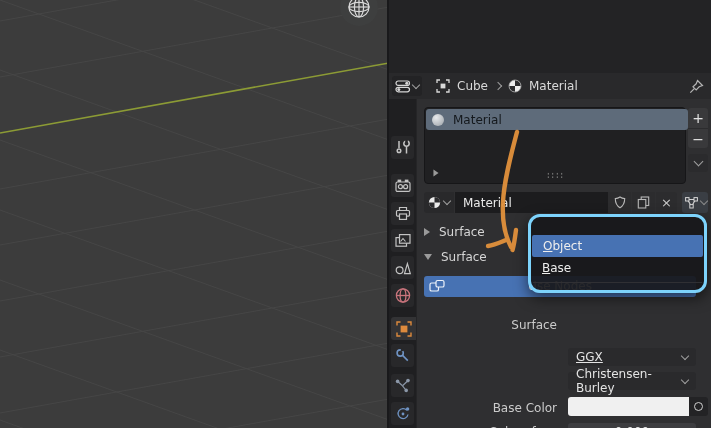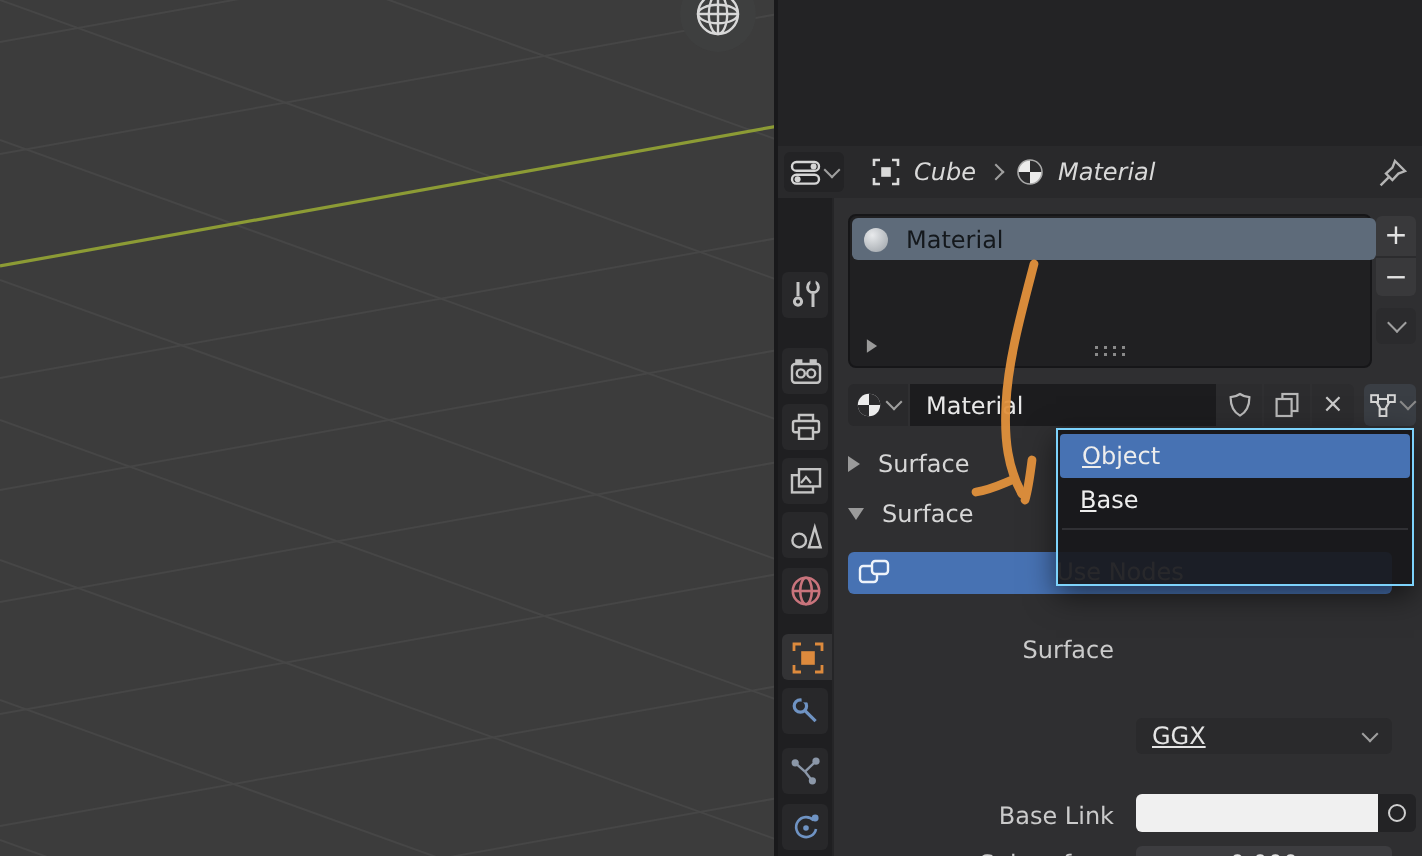--- a/index.html
+++ b/index.html
@@ -7,21 +7,21 @@
        font-family:"DejaVu Sans",sans-serif;font-size:12px;color:#dfdfdf;
        background:#2f2f31;-webkit-font-smoothing:antialiased;}
   .abs{position:absolute;}
   
   #viewport{left:0;top:0;width:389px;height:428px;background:#3c3c3c;overflow:hidden;}
   #vsep{left:387px;top:0;width:2px;height:428px;background:#19191b;z-index:6;}
   
   #topright{left:389px;top:0;width:322px;height:73px;background:#232325;border-bottom:1px solid #18181a;}
   
   #editor{left:389px;top:73px;width:322px;height:355px;background:#2f2f31;overflow:hidden;}
-  #phead{left:0;top:0;width:322px;height:26px;background:#29292b;font-style:italic;}
+  #phead{left:0;top:0;width:322px;height:26px;background:#29292b;}
   .editor-btn{left:3px;top:3px;width:30px;height:20px;background:#232325;border-radius:3px;
       display:flex;align-items:center;justify-content:center;gap:2px;}
   #crumb{left:47px;top:0;height:26px;display:flex;align-items:center;gap:7px;}
   .crumb-txt{color:#d9d9d9;}
   #pinbtn{right:6px;top:5px;width:18px;height:18px;display:flex;align-items:center;justify-content:center;}
   
   #tabs{left:0;top:26px;width:27px;height:329px;background:#1f1f21;border-right:1px solid #252527;}
   .tab{position:absolute;left:2px;width:23px;height:23px;background:#28282a;border-radius:3px;
        display:flex;align-items:center;justify-content:center;}
   .tab.active{background:#333335;width:25px;border-radius:3px 0 0 3px;}
@@ -57,21 +57,21 @@
   #linkbtn{left:293px;width:26px;background:#3a3e44;border-radius:3px;gap:2px;}
   
   .phrow{left:35px;display:flex;align-items:center;gap:9px;color:#d6d6d6;}
   #usenodes{left:35px;top:203px;width:272px;height:21px;background:#4772b3;border-radius:3px;z-index:4;}
   #usenodes .lbl{position:absolute;left:0;right:0;top:0;line-height:21px;text-align:center;color:#fff;}
   #usenodes .nico{position:absolute;left:5px;top:3px;}
   .flabel{position:absolute;width:133px;text-align:right;color:#cbcbcb;}
   .fbtn{position:absolute;left:179px;width:128px;border-radius:3px;display:flex;align-items:center;color:#e4e4e4;}
   
   #menu{left:139px;top:141px;width:179px;height:79px;background:rgba(24,24,27,0.93);
-      border:1px solid #7dd3fc;border-radius:0;box-shadow:0 5px 14px rgba(0,0,0,.55);z-index:30;padding-top:2px;box-sizing:border-box;}
+      border:3px solid #7dd3fc;border-radius:12px;box-shadow:0 5px 14px rgba(0,0,0,.55);z-index:30;padding-top:18px;box-sizing:border-box;}
   .menu-item{height:22px;display:flex;align-items:center;padding-left:11px;color:#ededed;}
   .menu-item.hl{background:#4772b3;border-radius:2px;margin:0 1px;}
   .menu-item.dim{color:#9d9d9d;}
   .mi-label{display:block;}
   .accel .mi-label::first-letter{text-decoration:underline;}
   .menu-sep{height:1px;background:#303034;margin:3px 2px;}
   #arrow{left:0;top:0;width:711px;height:428px;z-index:50;pointer-events:none;}
   svg{display:block;}
 </style>
 </head>
@@ -316,25 +316,29 @@
 
     <div class="abs" id="usenodes">
       <svg class="nico" width="16" height="14">
         <rect x="1" y="4" width="8.5" height="8" rx="1.6" fill="none" stroke="#eef3fa" stroke-width="1.2"></rect>
         <rect x="7" y="1.5" width="8" height="6.5" rx="1.6" fill="#4772b3" stroke="#eef3fa" stroke-width="1.2"></rect>
       </svg>
       <span class="lbl">Use Nodes</span>
     </div>
 
     <span class="abs flabel" style="top:245px;left:35px;">Surface</span>
-    <div class="abs fbtn" style="top:286px;height:18px;background:#2a2a2c;text-decoration:underline;">
+    <div class="abs fbtn" style="top:275px;height:18px;background:#2a2a2c;text-decoration:underline;">
       <span style="padding-left:8px;flex:1;">GGX</span>
       <span class="chev sm" style="margin-right:8px;"></span>
     </div>
-    <span class="abs flabel" style="top:328px;left:35px;">Base Link</span>
+    <div class="abs fbtn" style="top:299px;height:18px;background:#2a2a2c;">
+      <span style="padding-left:8px;flex:1;">Christensen-Burley</span>
+      <span class="chev sm" style="margin-right:8px;"></span>
+    </div>
+    <span class="abs flabel" style="top:328px;left:35px;">Base Color</span>
     <div class="abs" style="left:179px;top:324px;width:121px;height:19px;background:#f0f0f0;border-radius:3px 0 0 3px;"></div>
     <div class="abs" style="left:300px;top:324px;width:19px;height:19px;background:#232325;border-radius:0 3px 3px 0;display:flex;align-items:center;justify-content:center;">
       <span class="socket"></span>
     </div>
 
     <span class="abs flabel" style="top:352px;left:35px;">Subsurface</span>
     <div class="abs fbtn" style="top:350px;height:18px;background:#3d3d40;justify-content:center;">0.000</div>
 
     <div class="abs" id="menu">
       <div class="menu-item hl accel">

